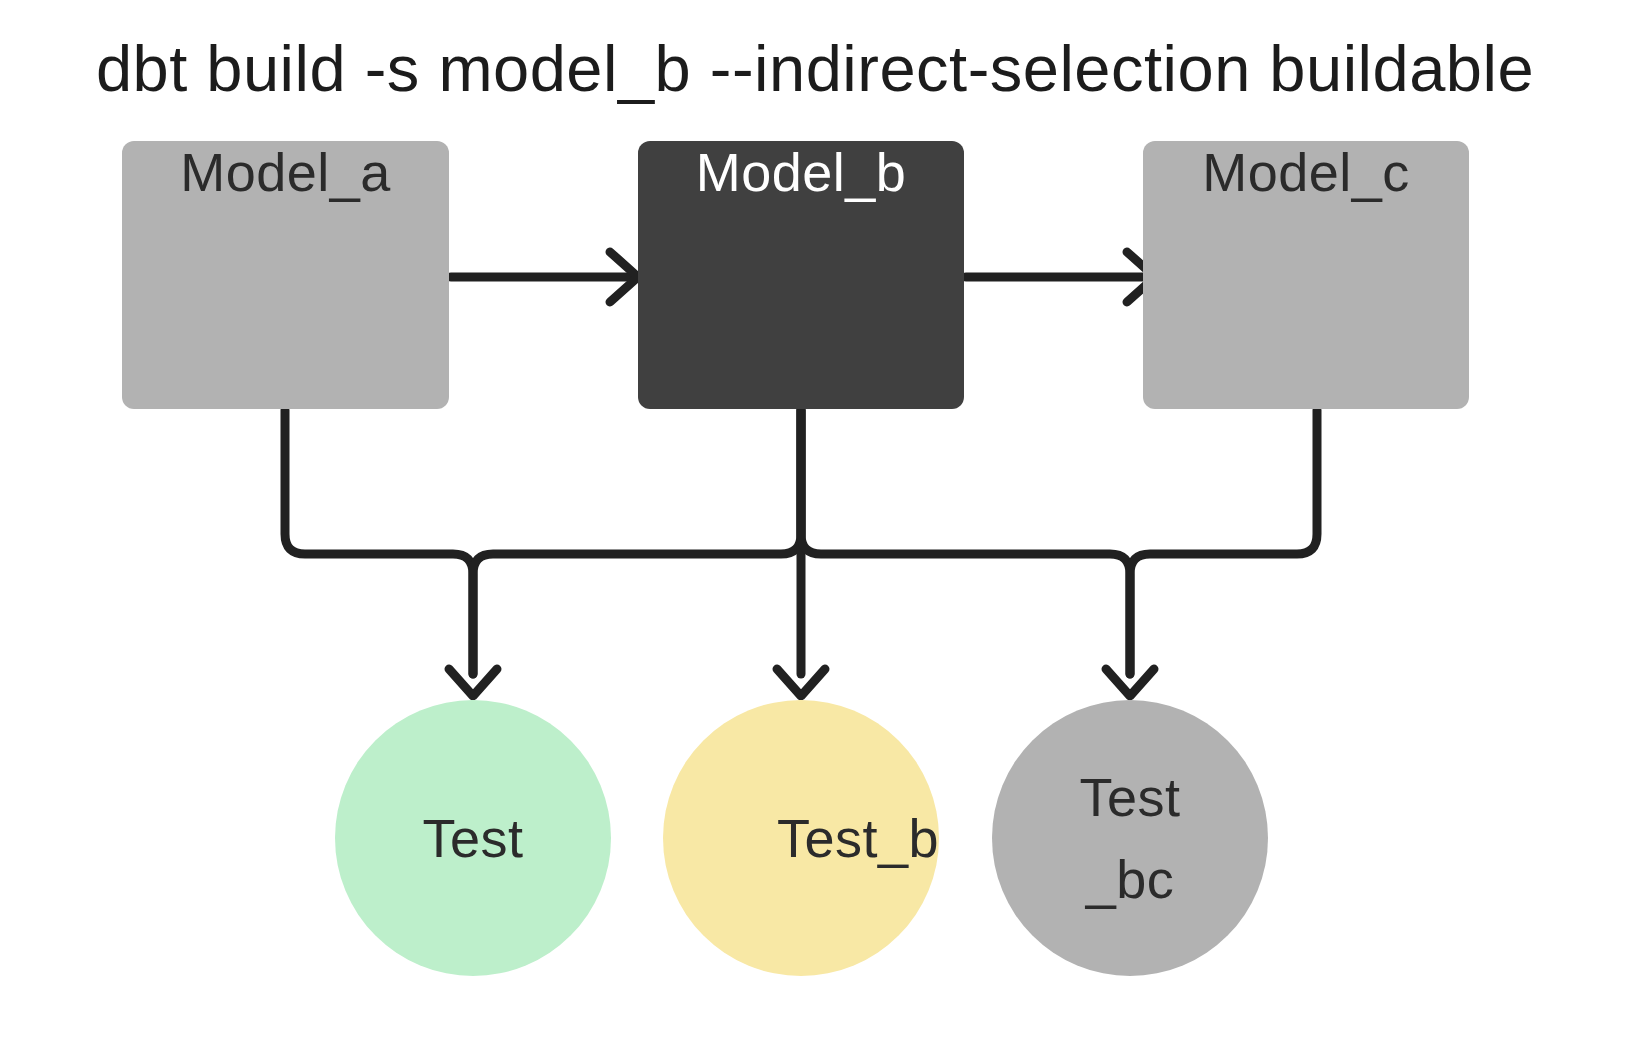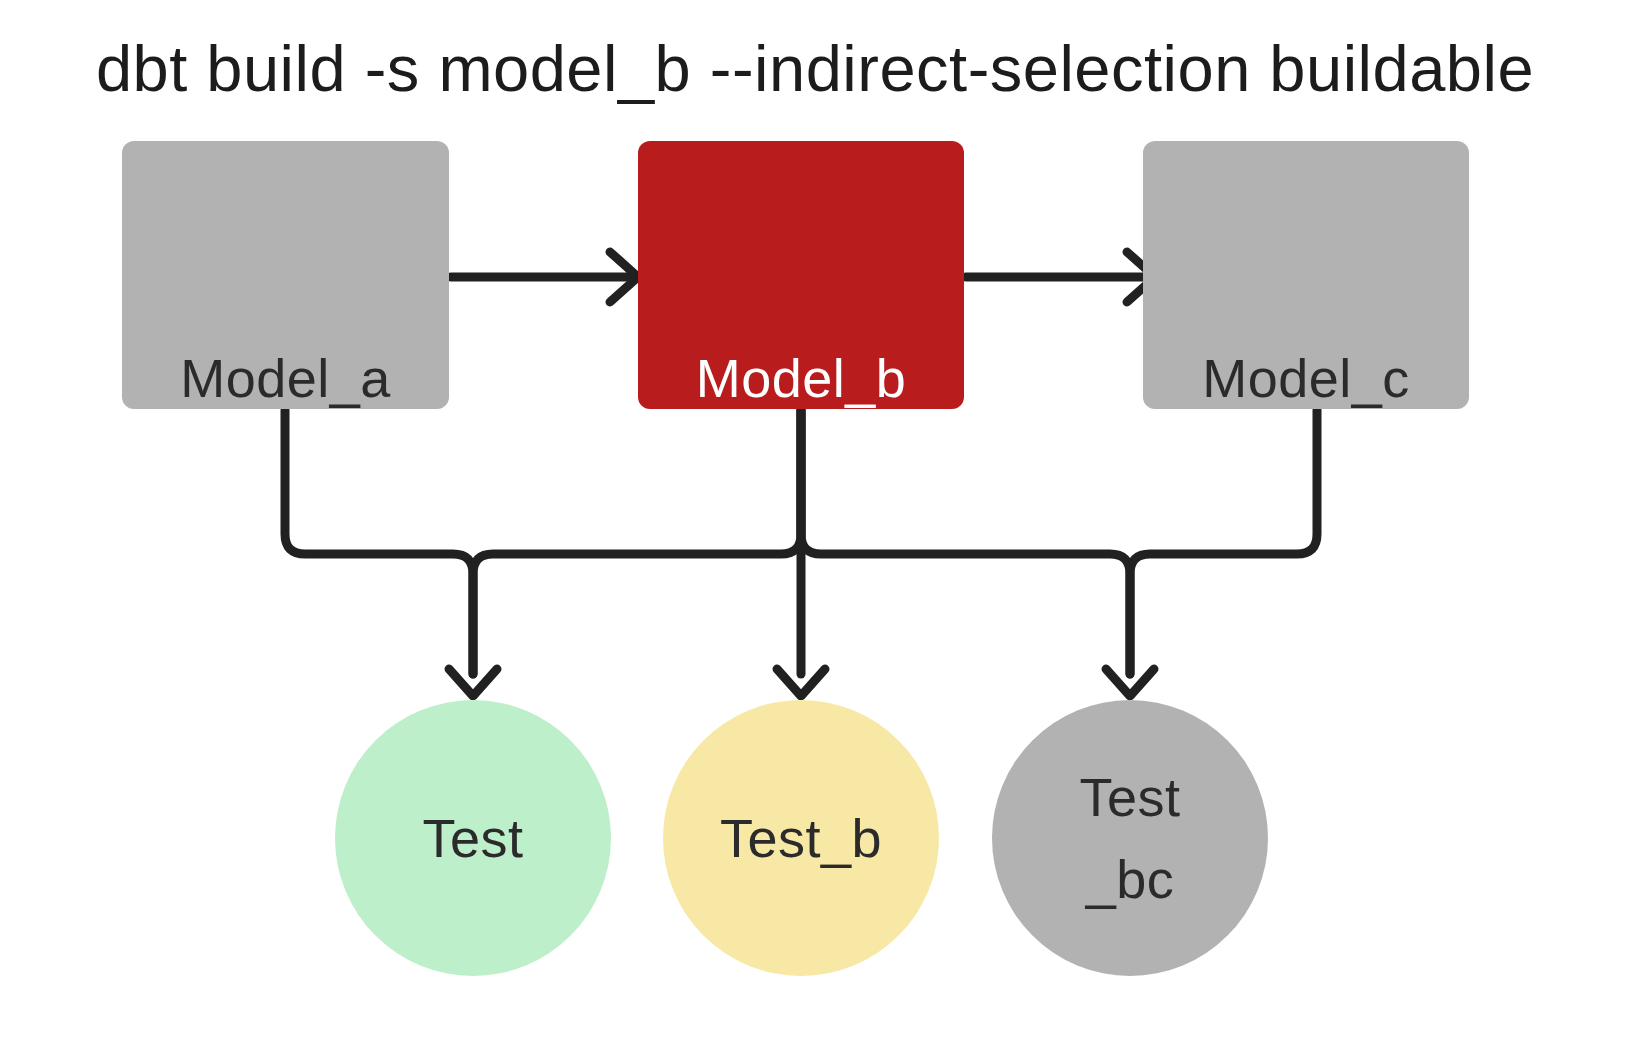--- a/index.html
+++ b/index.html
@@ -29,21 +29,21 @@
     width: 1630px;
     height: 1060px;
   }
   .box {
     position: absolute;
     top: 141px;
     height: 268px;
     width: 326px;
     border-radius: 12px;
     display: flex;
-    align-items: flex-end;
+    align-items: flex-start;
     justify-content: center;
   }
   .box-a { left: 122px; width: 327px; }
   .box-b { left: 638px; }
   .box-c { left: 1143px; }
   .box-label {
     font-size: 54px;
     font-weight: 400;
     color: #2b2b2b;
     letter-spacing: 0.5px;
@@ -55,21 +55,21 @@
     width: 276px;
     height: 276px;
     border-radius: 50%;
     display: flex;
     flex-direction: column;
     align-items: center;
     justify-content: center;
     text-align: center;
   }
   .circle-ab { left: 335px; }
-  .circle-b  { left: 663px; }
+  .circle-b  { left: 663px; align-items: flex-end; }
   .circle-bc { left: 992px; }
   .circle-line {
     font-size: 54px;
     font-weight: 400;
     color: #2b2b2b;
     line-height: 82px;
     letter-spacing: 0.5px;
   }
   .circle-line:empty { display: none; }
 </style>
@@ -102,21 +102,21 @@
       <path d="M449 669 L473 696 L497 669"></path>
       <path d="M777 669 L801 696 L825 669"></path>
       <path d="M1106 669 L1130 696 L1154 669"></path>
     </g>
   </svg>
 
   <div class="box box-a" style="background-color: rgb(178, 178, 178);">
     <span class="box-label">Model_a</span>
   </div>
 
-  <div class="box box-b" style="background-color: #b91c1c;">
+  <div class="box box-b" style="background-color: #404040;">
     <span class="box-label">Model_b</span>
   </div>
 
   <div class="box box-c" style="background-color: rgb(178, 178, 178);">
     <span class="box-label">Model_c</span>
   </div>
 
   <div class="circle circle-ab" style="background-color: rgb(189, 239, 203);">
     <span class="circle-line">Test</span>
   </div>

